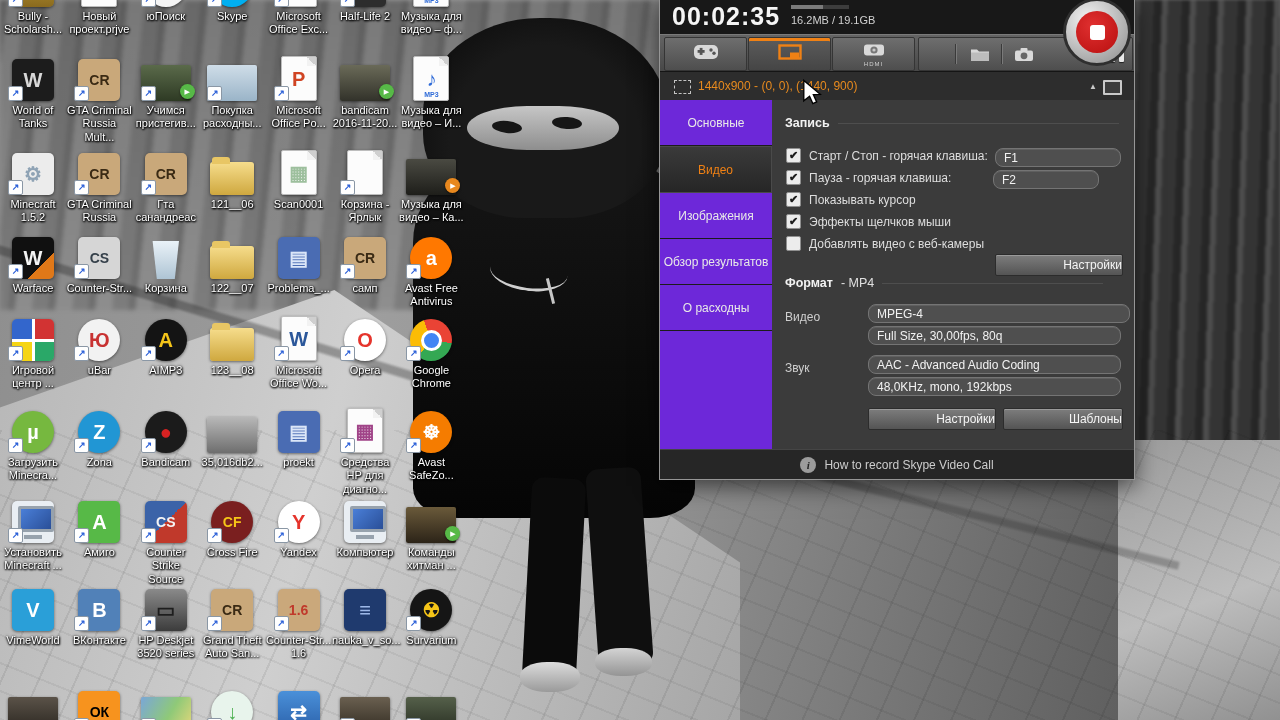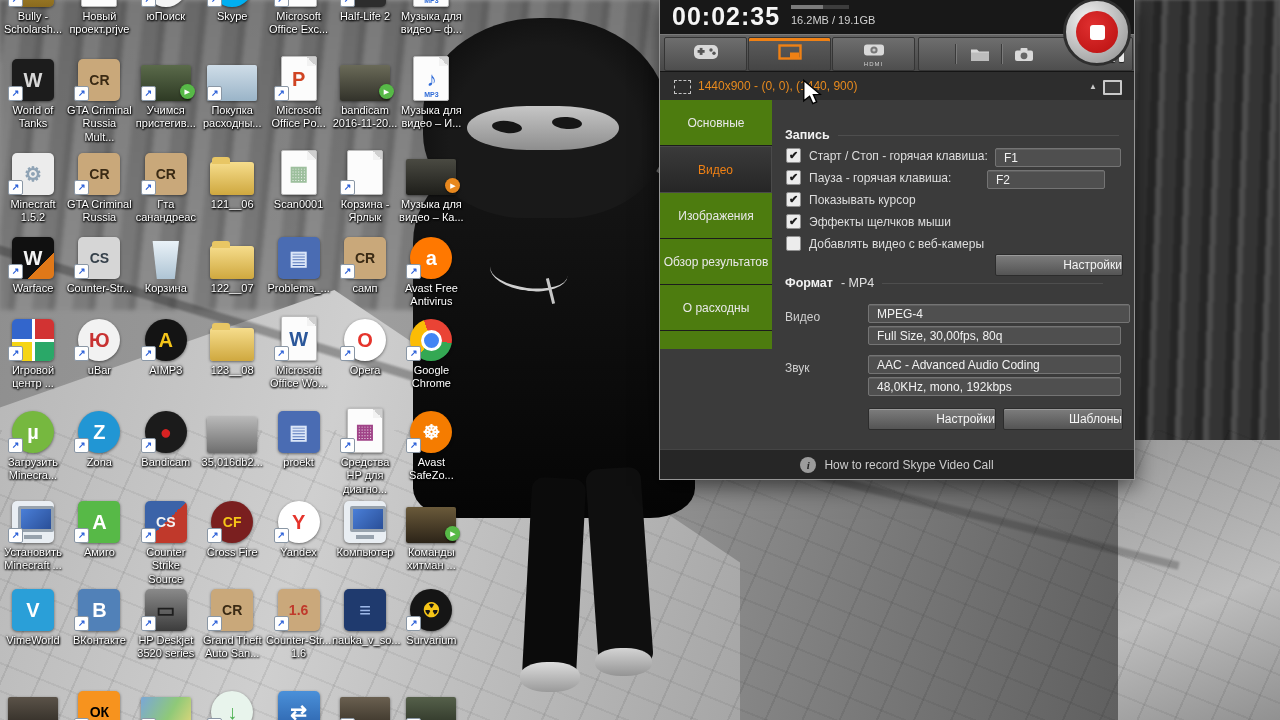--- a/index.html
+++ b/index.html
@@ -108,33 +108,33 @@
        border:3px solid #2f2f2f;box-sizing:border-box;display:flex;align-items:center;justify-content:center;}
   .rec-red{width:42px;height:42px;border-radius:50%;background:radial-gradient(circle at 40% 35%,#e03030,#b80f0f);
        display:flex;align-items:center;justify-content:center;}
   .rec-sq{width:15px;height:15px;background:#fff;border-radius:3px;}
   .resbar{left:0;top:71px;width:100%;height:29px;background:#2d2d2d;border-top:1px solid #151515;}
   .selicon{left:14px;top:8px;width:15px;height:12px;border:1px dashed #c4c4c4;}
   .region{left:38px;top:7px;font-size:12px;color:#e78a1e;}
   .caret{right:37px;top:10px;font-size:8px;color:#c9c9c9;}
   .monicon{right:12px;top:8px;width:15px;height:11px;border:2px solid #c9c9c9;background:#3c3c3c;border-radius:1px;}
   .mainp{left:0;top:100px;width:100%;height:349px;background:#3b3b3b;}
-  .snav{left:0;top:0;width:112px;height:249px;background:#4d7c0f;}
+  .snav{left:0;top:0;width:112px;height:349px;background:#6d28d9;}
   .sitem{position:relative;height:45px;display:flex;align-items:center;justify-content:center;
         font-size:12px;color:#e8e8e8;border-bottom:1px solid #1c1c1c;}
   .sitem.active{color:#f08114;background:linear-gradient(#3a3a3a,#262626);border:1px solid #4a4a4a;border-left:none;}
   .content{left:112px;top:0;width:361px;height:349px;}
   .sechead{font-size:12.5px;font-weight:bold;color:#f2f2f2;display:flex;align-items:center;gap:8px;}
   .sechead::after{content:"";flex:1;height:1px;background:#4e4e4e;margin-right:14px;}
   .sechead .norm{font-weight:normal;color:#e0e0e0;}
   .cbrow{position:absolute;left:14px;display:flex;align-items:center;gap:8px;}
   .cbx{width:13px;height:13px;background:#ececec;border:1px solid #8f8f8f;border-radius:2px;
        font-size:11px;line-height:13px;text-align:center;color:#1c1c1c;font-weight:bold;}
   .cblabel{font-size:12px;color:#dedede;}
-  .field{position:absolute;height:19px;background:#4f4f4f;border:1px solid #747474;border-radius:2px;
+  .field{position:absolute;height:19px;background:#4f4f4f;border:1px solid #747474;border-radius:8px;
        font-size:12px;color:#f2f2f2;line-height:19px;padding-left:8px;box-sizing:border-box;box-shadow:inset 0 1px 0 #5f5f5f;}
   .btn{position:absolute;height:20px;background:linear-gradient(#7d7d7d,#545454);border:1px solid #2c2c2c;border-radius:2px;
        font-size:12px;color:#f5f5f5;text-align:right;line-height:20px;box-shadow:inset 0 1px 0 #9a9a9a;}
   .flabel{position:absolute;font-size:12px;color:#cfcfcf;}
   .helpbar{left:0;top:449px;width:100%;height:29px;background:#262626;border-top:1px solid #454545;
        display:flex;align-items:center;justify-content:center;gap:8px;}
   .iinfo{width:16px;height:16px;border-radius:50%;background:#9c9c9c;color:#262626;font-weight:bold;
        font-size:11px;line-height:16px;text-align:center;font-family:"Liberation Serif",serif;font-style:italic;}
   .helptxt{font-size:12px;color:#cdcdcd;}
 
@@ -752,21 +752,21 @@
     <div class="abs mainp">
       <div class="abs snav" id="snav">
           <div class="sitem">Основные</div>
           <div class="sitem active">Видео</div>
           <div class="sitem">Изображения</div>
           <div class="sitem">Обзор результатов</div>
           <div class="sitem">О расходны</div>
         </div>
 
       <div class="abs content">
-        <div class="abs sechead" style="left:13px;top:28px;right:0;">
+        <div class="abs sechead" style="left:13px;top:16px;right:0;">
           <span>Запись</span>
         </div>
 
         <div id="cbrows">
             <div class="cbrow" style="top: 48px;">
               <span class="cbx">✔</span>
               <span class="cblabel">Старт / Стоп - горячая клавиша:</span>
             </div>
             <div class="cbrow" style="top: 70px;">
               <span class="cbx">✔</span>
@@ -780,21 +780,21 @@
               <span class="cbx">✔</span>
               <span class="cblabel">Эффекты щелчков мыши</span>
             </div>
             <div class="cbrow" style="top: 136px;">
               <span class="cbx"></span>
               <span class="cblabel">Добавлять видео с веб-камеры</span>
             </div>
           </div>
 
         <div class="field" style="left:223px;top:48px;width:126px;">F1</div>
-        <div class="field" style="left:215px;top:70px;width:118px;">F2</div>
+        <div class="field" style="left:221px;top:70px;width:106px;">F2</div>
         <div class="btn" style="left:223px;top:154px;width:126px;">Настройки</div>
 
         <div class="abs sechead" style="left:13px;top:176px;right:16px;">
           <span>Формат</span>
           <span class="norm">- MP4</span>
         </div>
 
         <div class="flabel" style="left:13px;top:210px;">Видео</div>
         <div class="field" style="left:96px;top:204px;width:262px;">MPEG-4</div>
         <div class="field" style="left:96px;top:226px;width:253px;">Full Size, 30,00fps, 80q</div>

